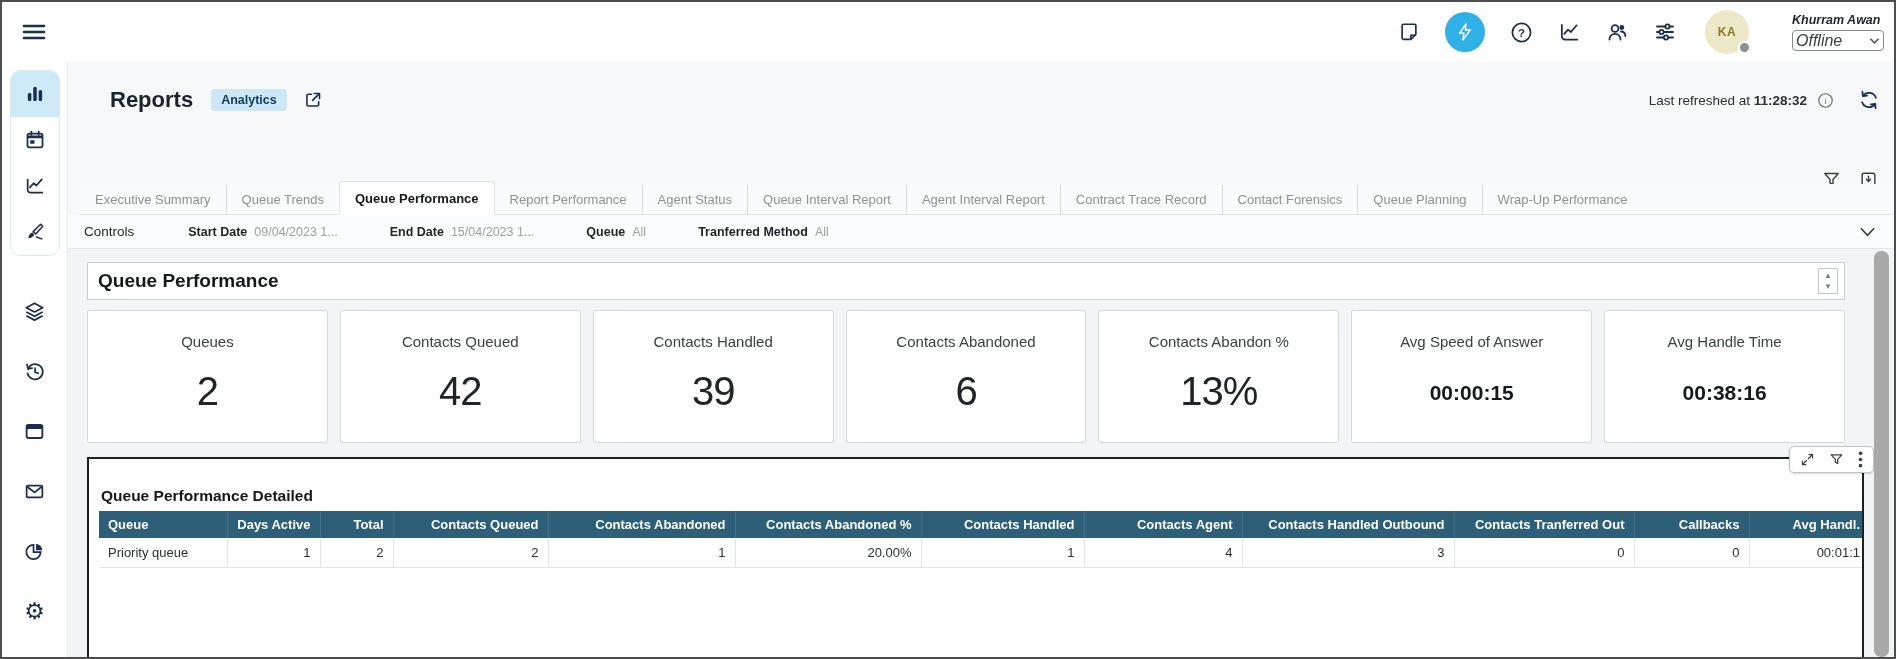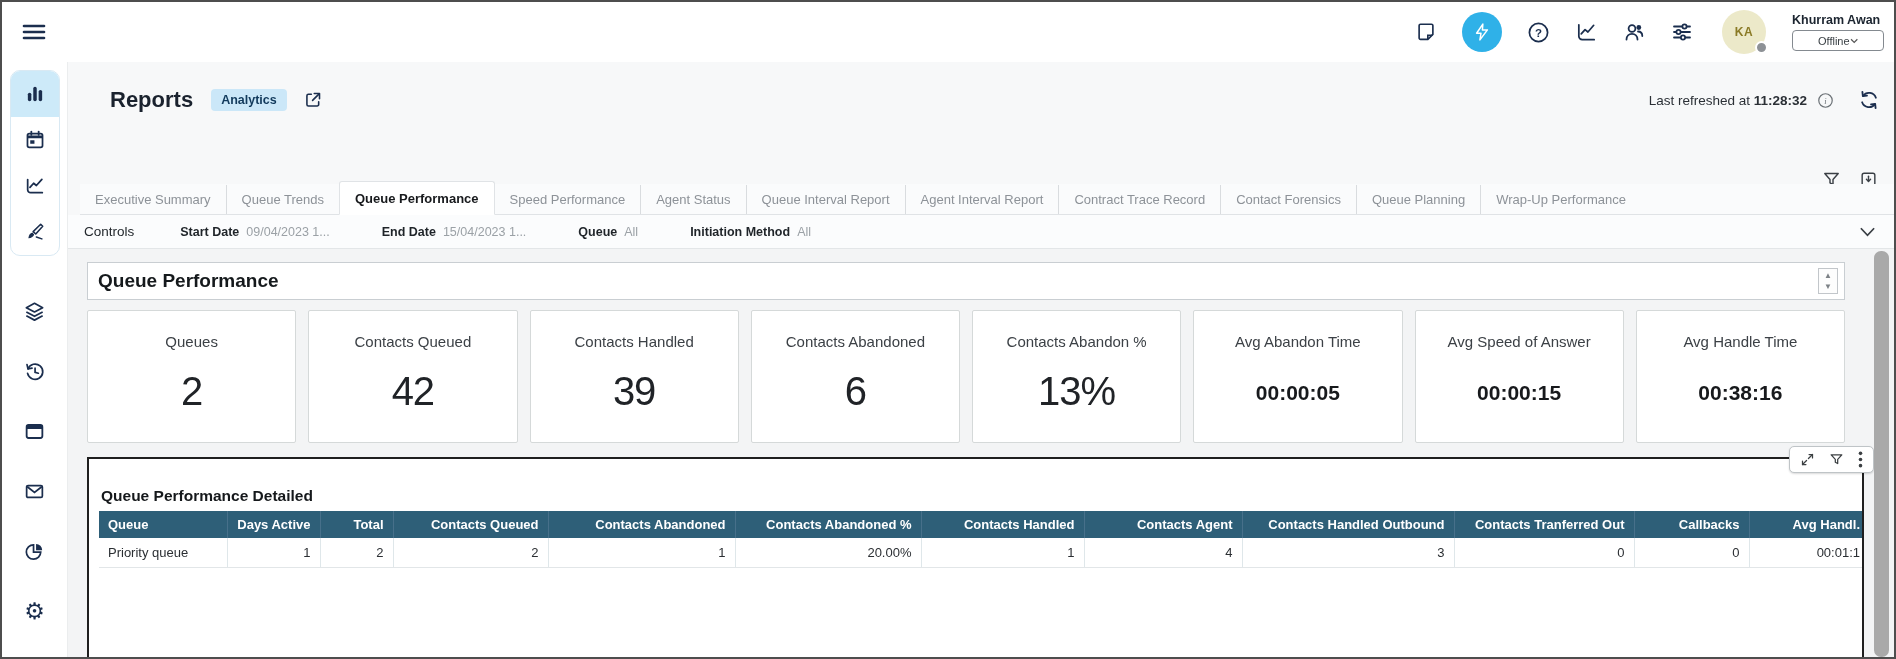--- a/index.html
+++ b/index.html
@@ -12,24 +12,24 @@
   .topbar{ position:absolute; top:0; left:0; right:0; height:60px; background:#fff; }
   .hamburger{ position:absolute; left:18px; top:16px; width:28px; height:28px; cursor:pointer; }
   .topbar-right{ position:absolute; right:10px; top:0; height:60px; display:flex; align-items:center; gap:24px; }
   .tb-icon{ width:24px; height:24px; display:flex; align-items:center; justify-content:center; cursor:pointer; }
   .bolt-wrap{ width:40px; height:40px; border-radius:50%; background:#2fb1e8; display:flex; align-items:center; justify-content:center; cursor:pointer; }
   .avatar-wrap{ position:relative; width:44px; height:44px; margin-left:4px; }
   .avatar{ width:44px; height:44px; border-radius:50%; background:#ece9c9; color:#8a7a25; font-weight:bold;
            font-size:12px; display:flex; align-items:center; justify-content:center; letter-spacing:.5px; }
   .status-dot{ position:absolute; right:-2px; bottom:0; width:13px; height:13px; border-radius:50%;
                background:#8d9196; border:2px solid #fff; }
-  .user-col{ display:flex; flex-direction:column; gap:3px; margin-left:2px; }
+  .user-col{ display:flex; flex-direction:column; gap:3px; margin-left:19px;font-style:italic; }
   .user-name{ font-size:12.5px; font-weight:bold; color:#1c2530; }
   .status-select{ display:flex; align-items:center; justify-content:space-between; width:92px; height:21px;
-                  border:1px solid #848a90; border-radius:4px; padding:0 25px; font-size:11px; color:#3a4045;
+                  border:1px solid #848a90; border-radius:4px; padding:0 3px; font-size:16px; color:#3a4045;
                   background:#fff; cursor:pointer; }
 
   
   .sidebar{ position:absolute; top:60px; left:0; bottom:0; width:66px; background:#fff;
             border-right:1px solid #ebedee; }
   .side-group{ width:50px; margin:8px auto 0; border:1px solid #d9e9f3; border-radius:10px; overflow:hidden; }
   .side-btn{ width:48px; height:46px; display:flex; align-items:center; justify-content:center;
              margin:0 auto; cursor:pointer; border-radius:8px; }
   .side-group .side-btn{ border-radius:0; width:100%; }
   .side-btn.active{ background:#cdeaf9; }
@@ -294,47 +294,47 @@
           <line x1="12" y1="8" x2="12" y2="14"></line>
             <polyline points="9.4,11.8 12,14.4 14.6,11.8"></polyline>
           </svg>
       </span>
     </div>
 
     <div class="tabs" id="tabs">
         <div class="tab">Executive Summary</div>
         <div class="tab">Queue Trends</div>
         <div class="tab active">Queue Performance</div>
-        <div class="tab">Speed Performance</div>
+        <div class="tab">Report Performance</div>
         <div class="tab">Agent Status</div>
         <div class="tab">Queue Interval Report</div>
         <div class="tab">Agent Interval Report</div>
         <div class="tab">Contract Trace Record</div>
         <div class="tab">Contact Forensics</div>
         <div class="tab">Queue Planning</div>
         <div class="tab">Wrap-Up Performance</div>
       </div>
 
     <div class="controls">
       <span class="controls-title">Controls</span>
-      <span id="controls-filters" style="display:flex;align-items:flex-end;">
+      <span id="controls-filters" style="display:flex;align-items:flex-end;margin-left:8px;">
           <span class="ctl">
             <span class="lbl">Start Date</span>
             <span class="val">09/04/2023 1...</span>
           </span>
           <span class="ctl">
             <span class="lbl">End Date</span>
             <span class="val">15/04/2023 1...</span>
           </span>
           <span class="ctl">
             <span class="lbl">Queue</span>
             <span class="val">All</span>
           </span>
           <span class="ctl">
-            <span class="lbl">Initiation Method</span>
+            <span class="lbl">Tranferred Method</span>
             <span class="val">All</span>
           </span>
         </span>
       <span class="controls-chevron">
         <svg width="17" height="12" viewBox="0 0 18 12">
             <polyline points="2,2 9,9.5 16,2" fill="none" stroke="#3a3f45" stroke-width="1.8"></polyline>
           </svg>
       </span>
     </div>
 
@@ -360,24 +360,20 @@
             <div class="kpi-label">Contacts Handled</div>
             <div class="kpi-value">39</div>
           </div>
           <div class="kpi-card">
             <div class="kpi-label">Contacts Abandoned</div>
             <div class="kpi-value">6</div>
           </div>
           <div class="kpi-card">
             <div class="kpi-label">Contacts Abandon %</div>
             <div class="kpi-value">13%</div>
-          </div>
-          <div class="kpi-card">
-            <div class="kpi-label">Avg Abandon Time</div>
-            <div class="kpi-value time">00:00:05</div>
           </div>
           <div class="kpi-card">
             <div class="kpi-label">Avg Speed of Answer</div>
             <div class="kpi-value time">00:00:15</div>
           </div>
           <div class="kpi-card">
             <div class="kpi-label">Avg Handle Time</div>
             <div class="kpi-value time">00:38:16</div>
           </div>
         </div>

